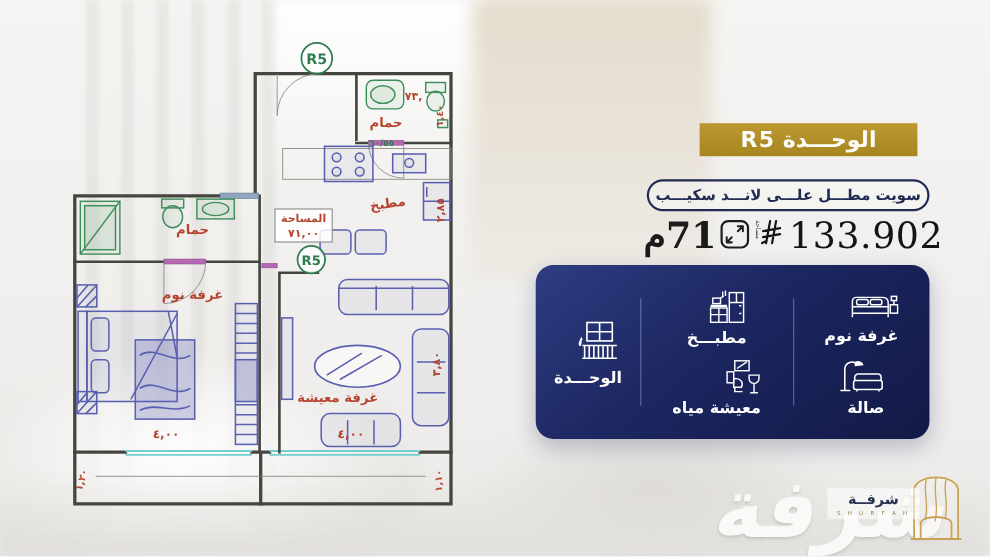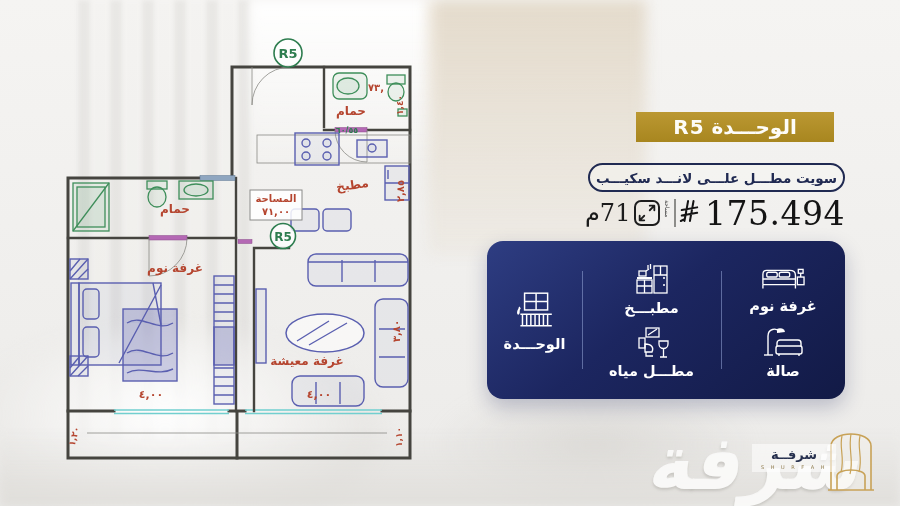--- a/index.html
+++ b/index.html
@@ -37,33 +37,33 @@
   
   .gold-banner{position:absolute;left:636px;top:112px;width:198px;height:30px;
     background:linear-gradient(180deg,#bb9832,#a8861f);display:flex;align-items:center;justify-content:center;
     color:#fdfcf8;font-size:20px;font-weight:bold;letter-spacing:1px;}
   .subtitle-pill{position:absolute;left:588px;top:163px;width:257px;height:29px;border:2px solid #202a52;
     border-radius:16px;display:flex;align-items:center;justify-content:center;background:rgba(246,245,243,.55);
     color:#202a52;font-size:13.5px;font-weight:bold;box-sizing:border-box;}
   .price-row{position:absolute;left:585px;top:190px;width:260px;height:46px;display:flex;direction:ltr;
     align-items:center;justify-content:space-between;}
   .area-group{display:flex;align-items:center;gap:4px;}
-  .area-value{font-family:"DejaVu Serif",serif;font-size:24px;font-weight:400;color:#1b1b1b;}
+  .area-value{font-family:"DejaVu Serif",serif;font-size:33px;font-weight:700;color:#1b1b1b;}
   .expand-box{width:26px;height:26px;border:2px solid #1d1d1d;border-radius:7px;position:relative;box-sizing:border-box;}
   .area-word{writing-mode:vertical-rl;font-size:6px;color:#3a3a3a;line-height:1;height:26px;display:flex;align-items:center;}
   .vdiv{width:2px;height:28px;background:#8d8d8a;}
   .price-group{display:flex;align-items:center;gap:6px;}
   .price-value{font-family:"DejaVu Serif",serif;font-size:33px;font-weight:500;color:#141414;letter-spacing:.5px;}
   
   .features-card{position:absolute;left:487px;top:241px;width:358px;height:158px;border-radius:16px;
     background:linear-gradient(140deg,#2e3d82 0%,#1c2660 45%,#121a46 100%);
     box-shadow:0 8px 20px rgba(30,40,90,.25);display:grid;grid-template-columns:95px 139px 124px;direction:ltr;}
   .card-div{position:absolute;top:30px;width:1.4px;height:98px;background:rgba(150,165,215,.55);}
   .fcol{display:flex;flex-direction:column;align-items:center;justify-content:center;gap:10px;}
-  .fitem{display:flex;flex-direction:column;align-items:center;gap:3px;}
+  .fitem{display:flex;flex-direction:column;align-items:flex-end;gap:3px;}
   .flabel{color:#fff;font-size:14.5px;font-weight:bold;white-space:nowrap;}
   .ficon svg{display:block;}
   
   .watermark{position:absolute;left:615px;top:420px;width:285px;height:86px;overflow:hidden;pointer-events:none;
     font-size:74px;font-weight:bold;color:#fdfdfc;opacity:.85;letter-spacing:10px;transform:skewX(-10deg);
     text-shadow:0 2px 3px rgba(150,148,142,.45), 0 -1px 0 #fff;line-height:86px;text-align:center;}
   .logo-arch{position:absolute;left:826px;top:424px;}
   .logo-name{position:absolute;left:752px;top:444px;width:76px;text-align:center;
     background:rgba(255,255,255,.55);padding:2px 4px;}
   .logo-name .ar{font-size:13px;font-weight:bold;color:#27314f;line-height:18px;}
@@ -217,21 +217,21 @@
       </span>
       <span class="area-word">مساحة</span>
     </div>
     <div class="vdiv"></div>
     <div class="price-group">
       <span>
         <svg width="20" height="26" viewBox="0 0 22 26">
           <path d="M3,12 L20,9 M3,18 L20,15 M10,2 L6,24 M16,2 L12,24 M2,24 L6,22" stroke="#141414" stroke-width="2.2" fill="none" stroke-linecap="round"></path>
         </svg>
       </span>
-      <span class="price-value">175.494</span>
+      <span class="price-value">133.902</span>
     </div>
   </div>
 
   <div class="features-card">
     <div class="card-div" style="left:95px"></div>
     <div class="card-div" style="left:234px"></div>
 
     <div class="fcol">
       <div class="fitem">
         <span class="ficon">
@@ -265,21 +265,21 @@
         <span class="ficon">
           <svg width="36" height="34" viewBox="0 0 36 34" stroke="#fff" stroke-width="1.3" fill="none">
             <rect x="12" y="2" width="13" height="9"></rect>
             <path d="M14,9 L23,3"></path>
             <rect x="5" y="12" width="6" height="10"></rect>
             <path d="M11,18 C18,18 20,22 18,26 H11 Z"></path>
             <path d="M12,26 v4 h7"></path>
             <path d="M25,15 h9 v3 a4.5,4.5 0 0 1 -9,0 z M29.5,22 V31 M26,31 h7"></path>
           </svg>
         </span>
-        <span class="flabel">مطـــل مياه</span>
+        <span class="flabel">معيشة مياه</span>
       </div>
     </div>
 
     <div class="fcol">
       <div class="fitem">
         <span class="ficon">
           <svg width="44" height="34" viewBox="0 0 46 34" stroke="#fff" stroke-width="1.4" fill="none">
             <path d="M2,24 H36 M2,24 V28 M36,24 V28"></path>
             <path d="M2,24 V13 C2,10 4,9 6,9 H30 C34,9 36,11 36,14 V24"></path>
             <rect x="6" y="11" width="11" height="5" rx="2"></rect>

